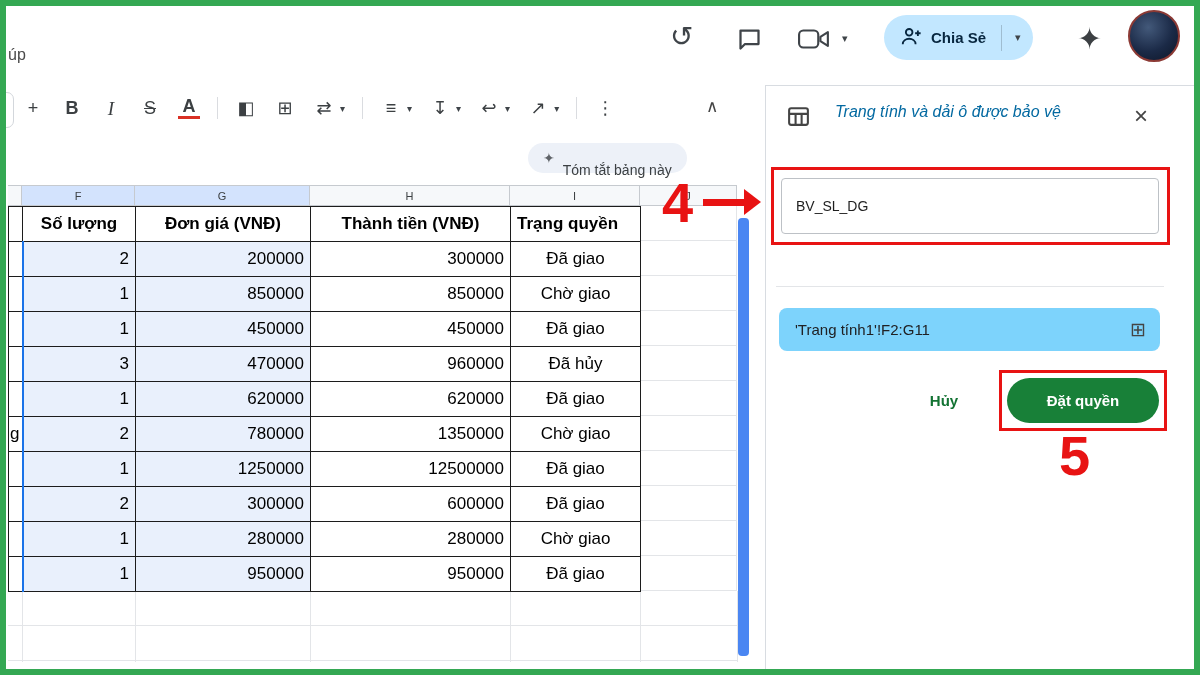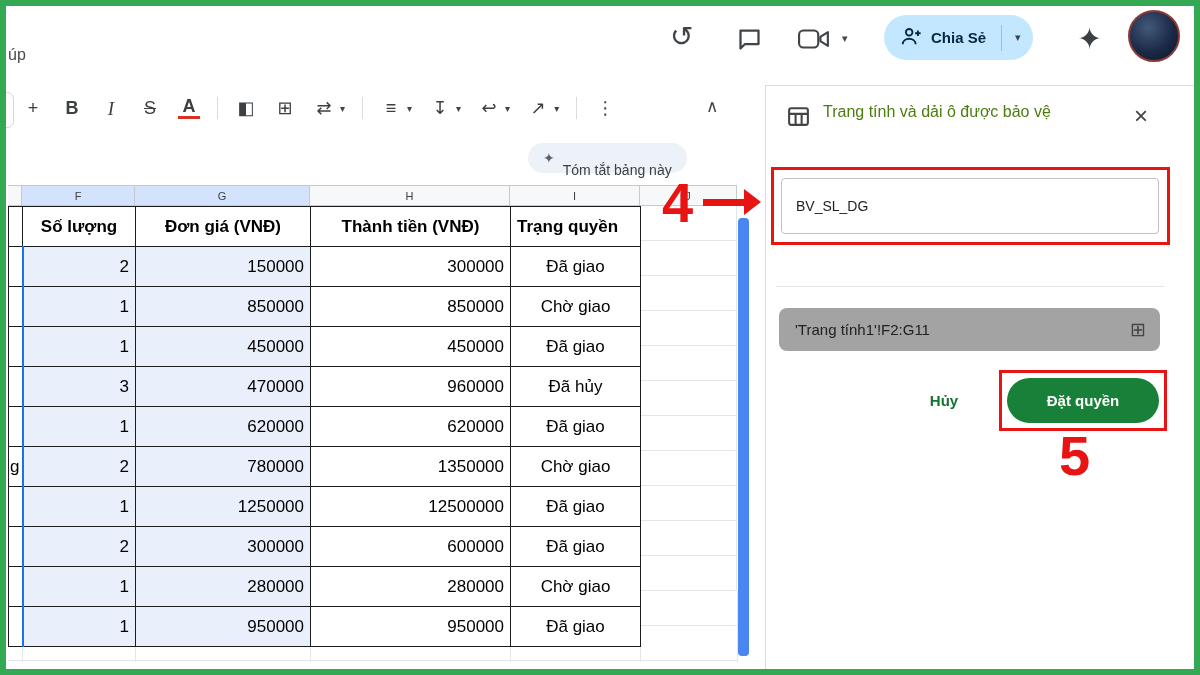--- a/index.html
+++ b/index.html
@@ -58,21 +58,21 @@
   .colheads{left:8px;top:185px;display:flex;height:21px;z-index:1;}
   .ch{box-sizing:border-box;border-right:1px solid #c6cacf;border-top:1px solid #c6cacf;border-bottom:1px solid #c6cacf;
       font-size:11px;color:#3c4043;text-align:center;line-height:20px;background:#f6f8fa;cursor:pointer;}
   .ch.sel{background:#d3e3fd;}
 
   table.sheet{
     position:absolute;left:8px;top:206px;border-collapse:collapse;table-layout:fixed;z-index:2;
     font-family:"Liberation Sans", sans-serif;
   }
   table.sheet td{
-    box-sizing:border-box;border:1px solid #1c1c1c;height:40px;padding:0 6px;
+    box-sizing:border-box;border:1px solid #1c1c1c;height:35px;padding:0 6px;
     font-size:17px;color:#000;background:#fff;white-space:nowrap;overflow:hidden;
   }
   table.sheet tr.hdr td{font-weight:700;text-align:center;}
   table.sheet tr.hdr td.c4{text-align:left;}
   table.sheet td.c0{padding:0 1px;text-align:left;}
   table.sheet td.c1,table.sheet td.c2,table.sheet td.c3{text-align:right;}
   table.sheet td.c4{text-align:center;}
   table.sheet tr:not(.hdr) td.c1,
   table.sheet tr:not(.hdr) td.c2{background:#e9f0fc;}
   table.sheet tr:not(.hdr) td.c1{border-left:2px solid #1a73e8;}
@@ -89,35 +89,35 @@
   }
   .vline{width:1px;top:591px;height:71px;}
   .scrollbar{left:738px;top:218px;width:11px;height:438px;background:#4a86f2;border-radius:4px;z-index:3;cursor:pointer;}
 
   
   .panel{
     left:765px;top:85px;width:429px;height:584px;background:#fff;
     border-left:1px solid #d8dce1;border-top:1px solid #d8dce1;box-sizing:border-box;z-index:5;
   }
   .panel .abs{position:absolute;}
-  .panel-title{left:57px;top:13px;width:290px;font-size:16px;color:#4d7c0f;line-height:26px;}
+  .panel-title{left:69px;top:13px;width:290px;font-size:16px;color:#0369a1;line-height:26px;font-style:italic;}
   .panel-grid-icon{left:20px;top:18px;}
   .panel-close{left:368px;top:18px;font-size:24px;color:#444;cursor:pointer;line-height:1;}
   .redbox1{left:5px;top:81px;width:399px;height:78px;border:3px solid #e81313;box-sizing:border-box;z-index:7;}
   .name-input{
     left:15px;top:92px;width:378px;height:56px;box-sizing:border-box;
     border:1px solid #bdc1c6;border-radius:4px;background:#fff;
     font-family:"Liberation Sans", sans-serif;font-size:14px;color:#1f1f1f;padding:0 14px;outline:none;
   }
   .tabs{left:10px;top:163px;width:388px;height:37px;display:flex;border-bottom:1px solid #e3e5e8;box-sizing:content-box;}
   .tab{flex:1;text-align:center;font-size:15px;line-height:36px;cursor:pointer;position:relative;color:#5f6368;font-weight:500;}
   .tab.active{color:#137333;}
   .tab.active::after{content:"";position:absolute;left:0;right:0;bottom:-1px;height:3px;background:#137333;border-radius:3px 3px 0 0;}
   .range-chip{
-    left:13px;top:222px;width:381px;height:43px;background:#a3a3a3;border-radius:8px;
+    left:13px;top:222px;width:381px;height:43px;background:#7dd3fc;border-radius:8px;
     display:flex;align-items:center;padding:0 14px 0 16px;box-sizing:border-box;
   }
   .range-text{flex:1;font-size:15px;color:#202124;}
   .range-grid-icon{font-size:19px;color:#444;cursor:pointer;}
   .btn-cancel{
     left:138px;top:292px;width:80px;height:44px;background:transparent;border:none;
     font-family:"Liberation Sans", sans-serif;font-size:15px;font-weight:700;color:#137333;cursor:pointer;border-radius:22px;
   }
   .btn-submit{
     left:241px;top:292px;width:152px;height:45px;background:#188038;border:none;border-radius:23px;
@@ -220,21 +220,21 @@
       <tr class="hdr">
         <td class="c0"></td>
         <td class="c1">Số lượng</td>
         <td class="c2">Đơn giá (VNĐ)</td>
         <td class="c3">Thành tiền (VNĐ)</td>
         <td class="c4">Trạng quyền</td>
       </tr>
       <tr>
         <td class="c0"></td>
         <td class="c1">2</td>
-        <td class="c2">150000</td>
+        <td class="c2">200000</td>
         <td class="c3">300000</td>
         <td class="c4">Đã giao</td>
       </tr>
       <tr>
         <td class="c0"></td>
         <td class="c1">1</td>
         <td class="c2">850000</td>
         <td class="c3">850000</td>
         <td class="c4">Chờ giao</td>
       </tr>

